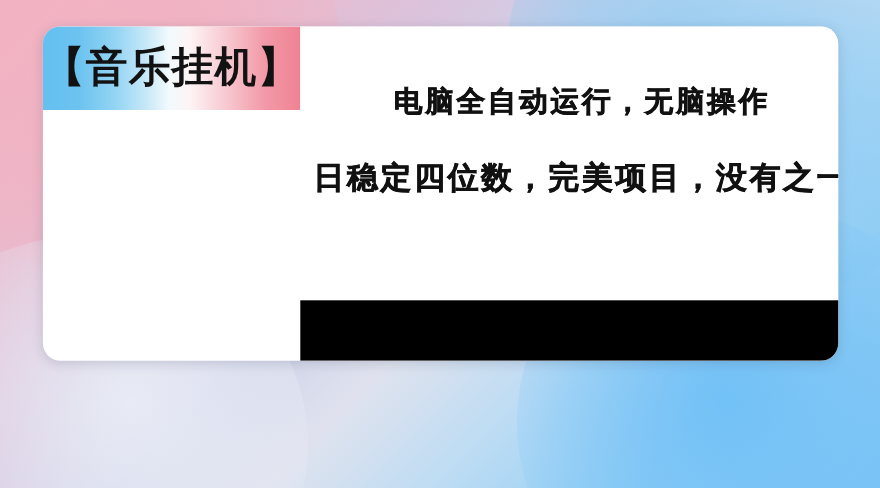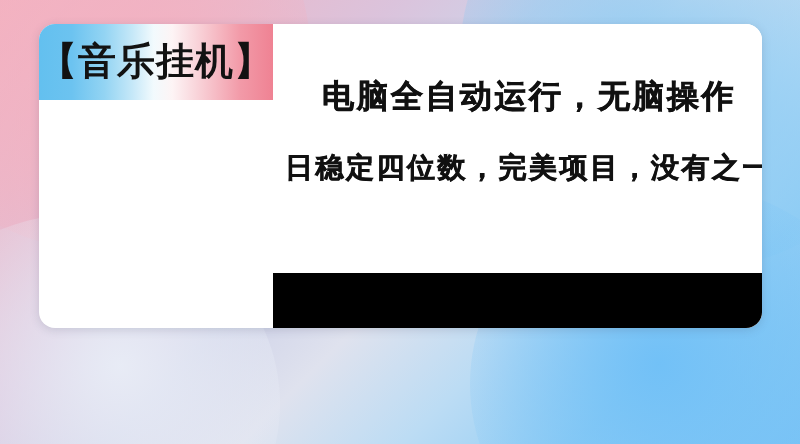--- a/index.html
+++ b/index.html
@@ -136,21 +136,21 @@
     line-height: 1;
     
     text-shadow:
        1.6px 0 0 #ffffff, -1.6px 0 0 #ffffff,
        0 1.6px 0 #ffffff,  0 -1.6px 0 #ffffff,
        1.2px 1.2px 0 #ffffff, -1.2px 1.2px 0 #ffffff,
        1.2px -1.2px 0 #ffffff, -1.2px -1.2px 0 #ffffff;
     -webkit-text-stroke: 0.6px #111111;
   }
   #headline-line-1 {
-    font-size: 32px;
+    font-size: 26px;
     letter-spacing: 2.5px;
     margin: 0 0 30px 0;
   }
   #headline-line-2 {
     font-size: 28px;
     letter-spacing: 2.5px;
     margin: 12px;
   }
 
   

